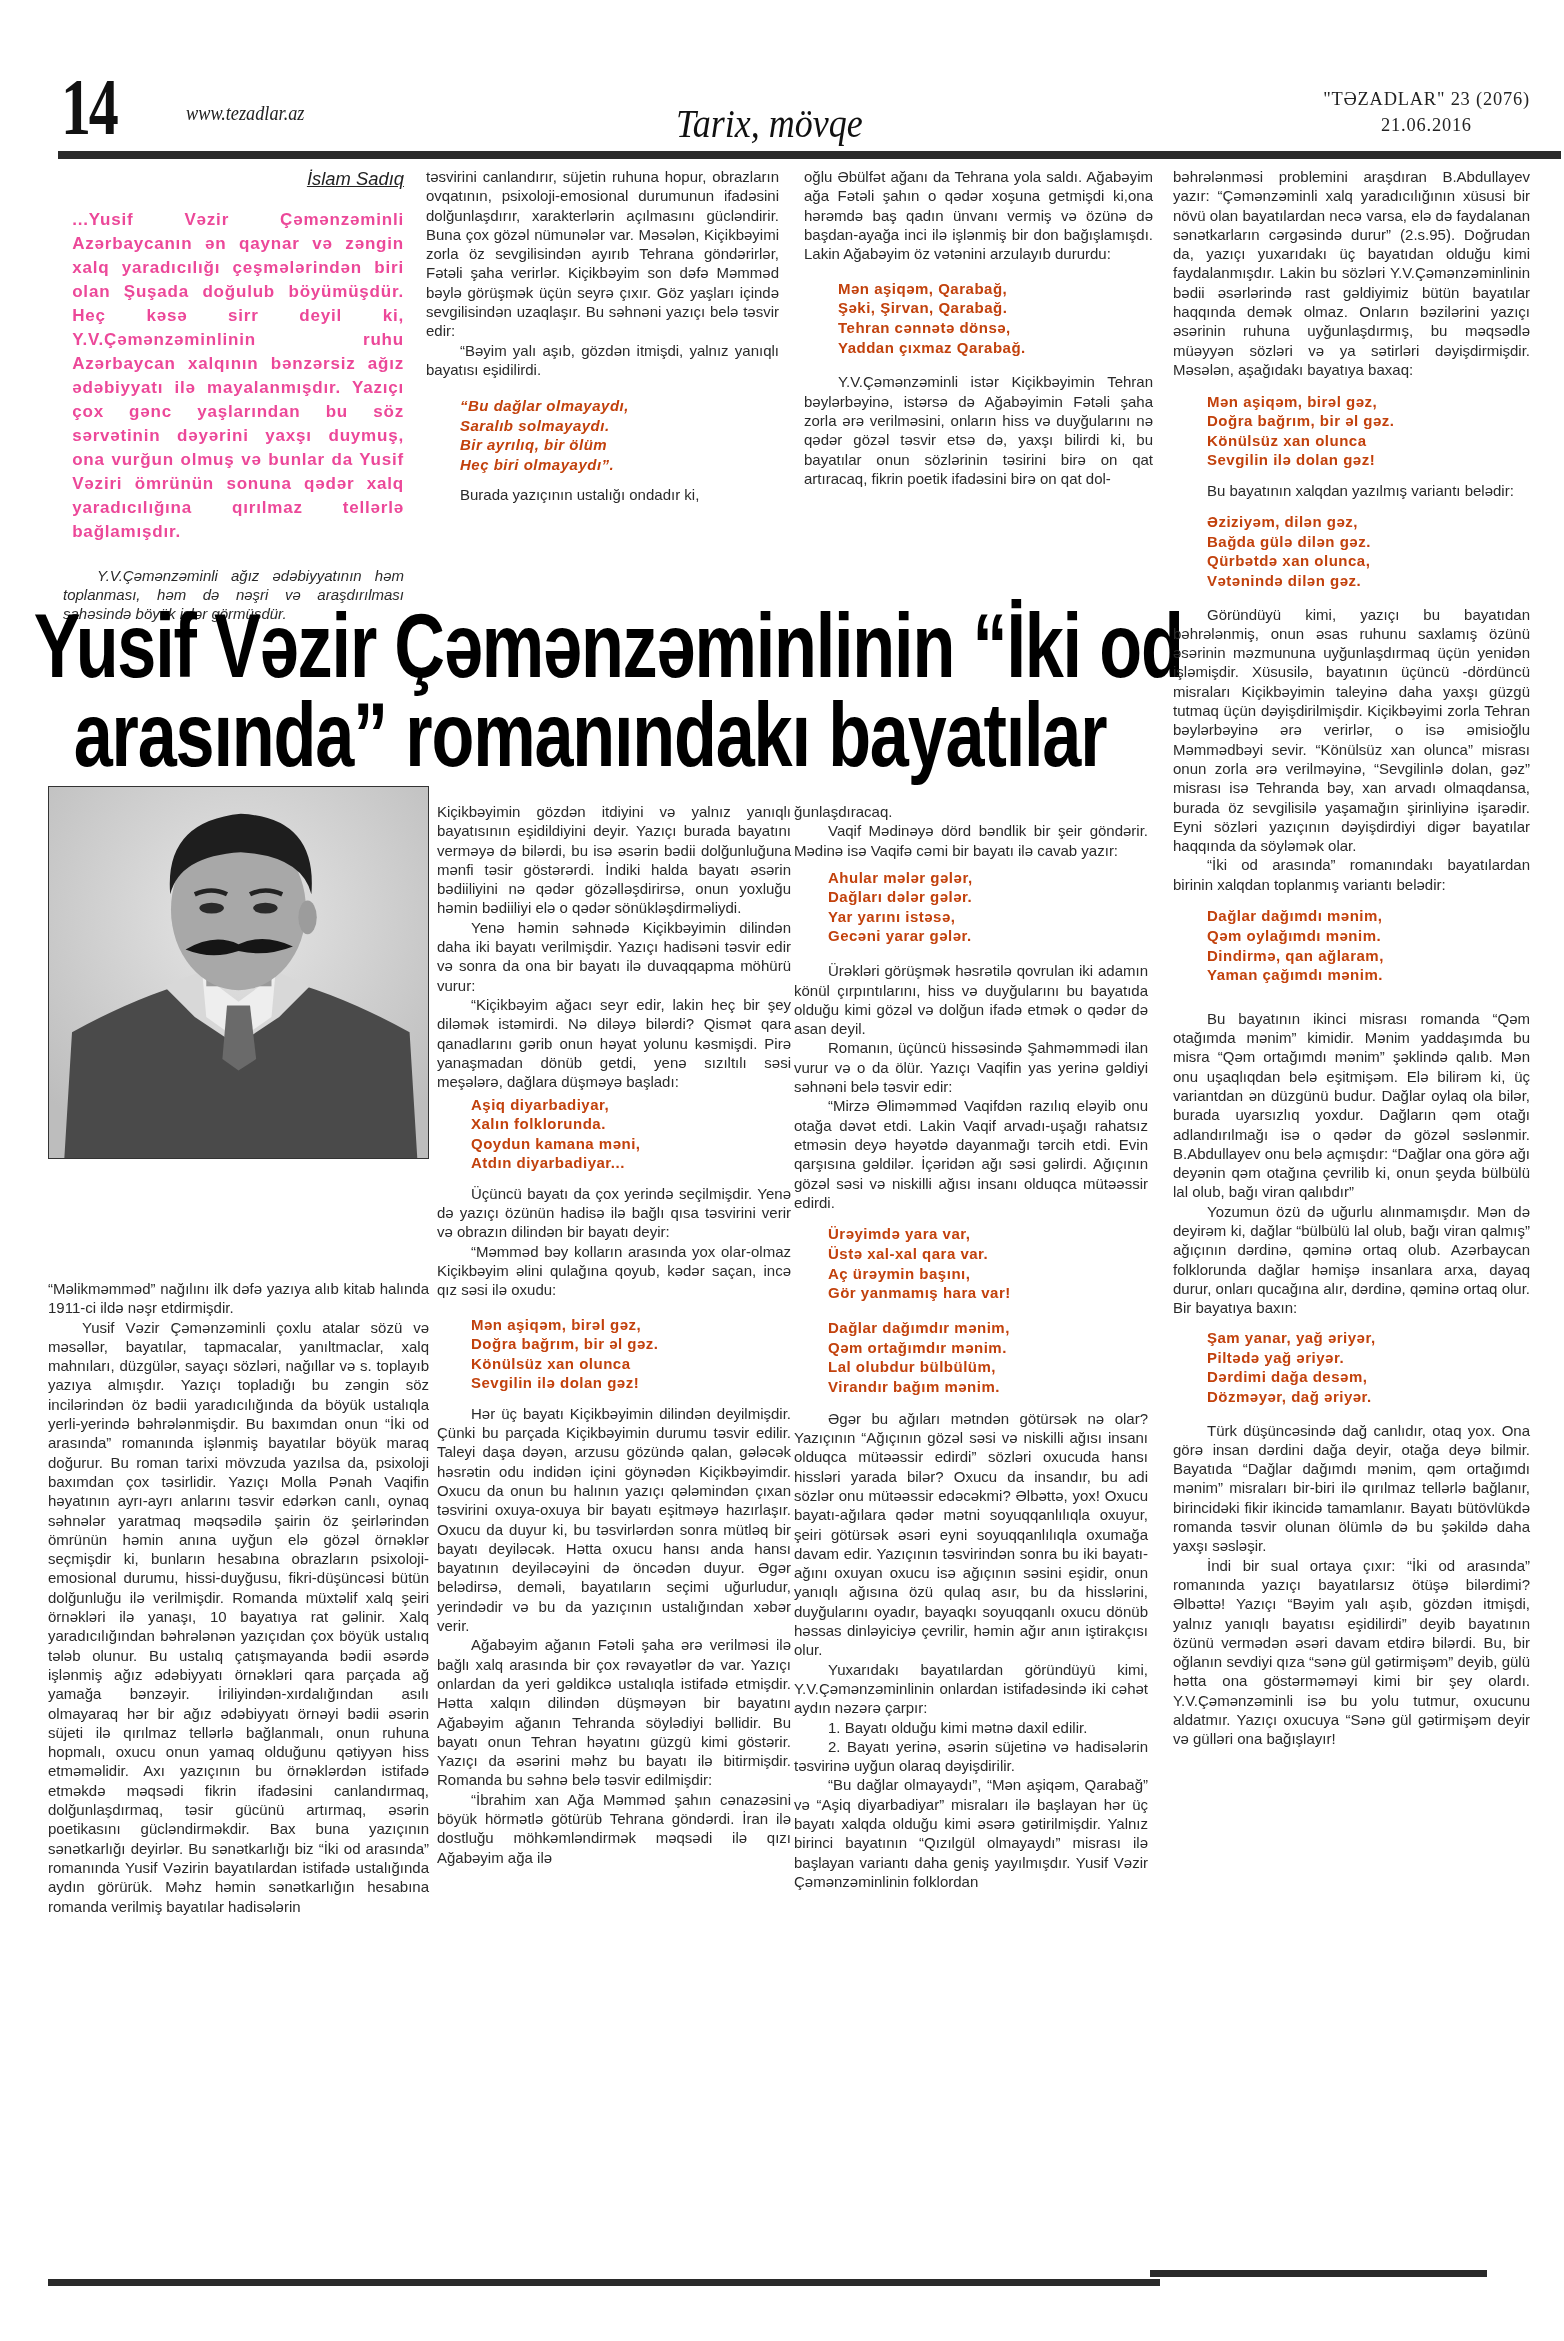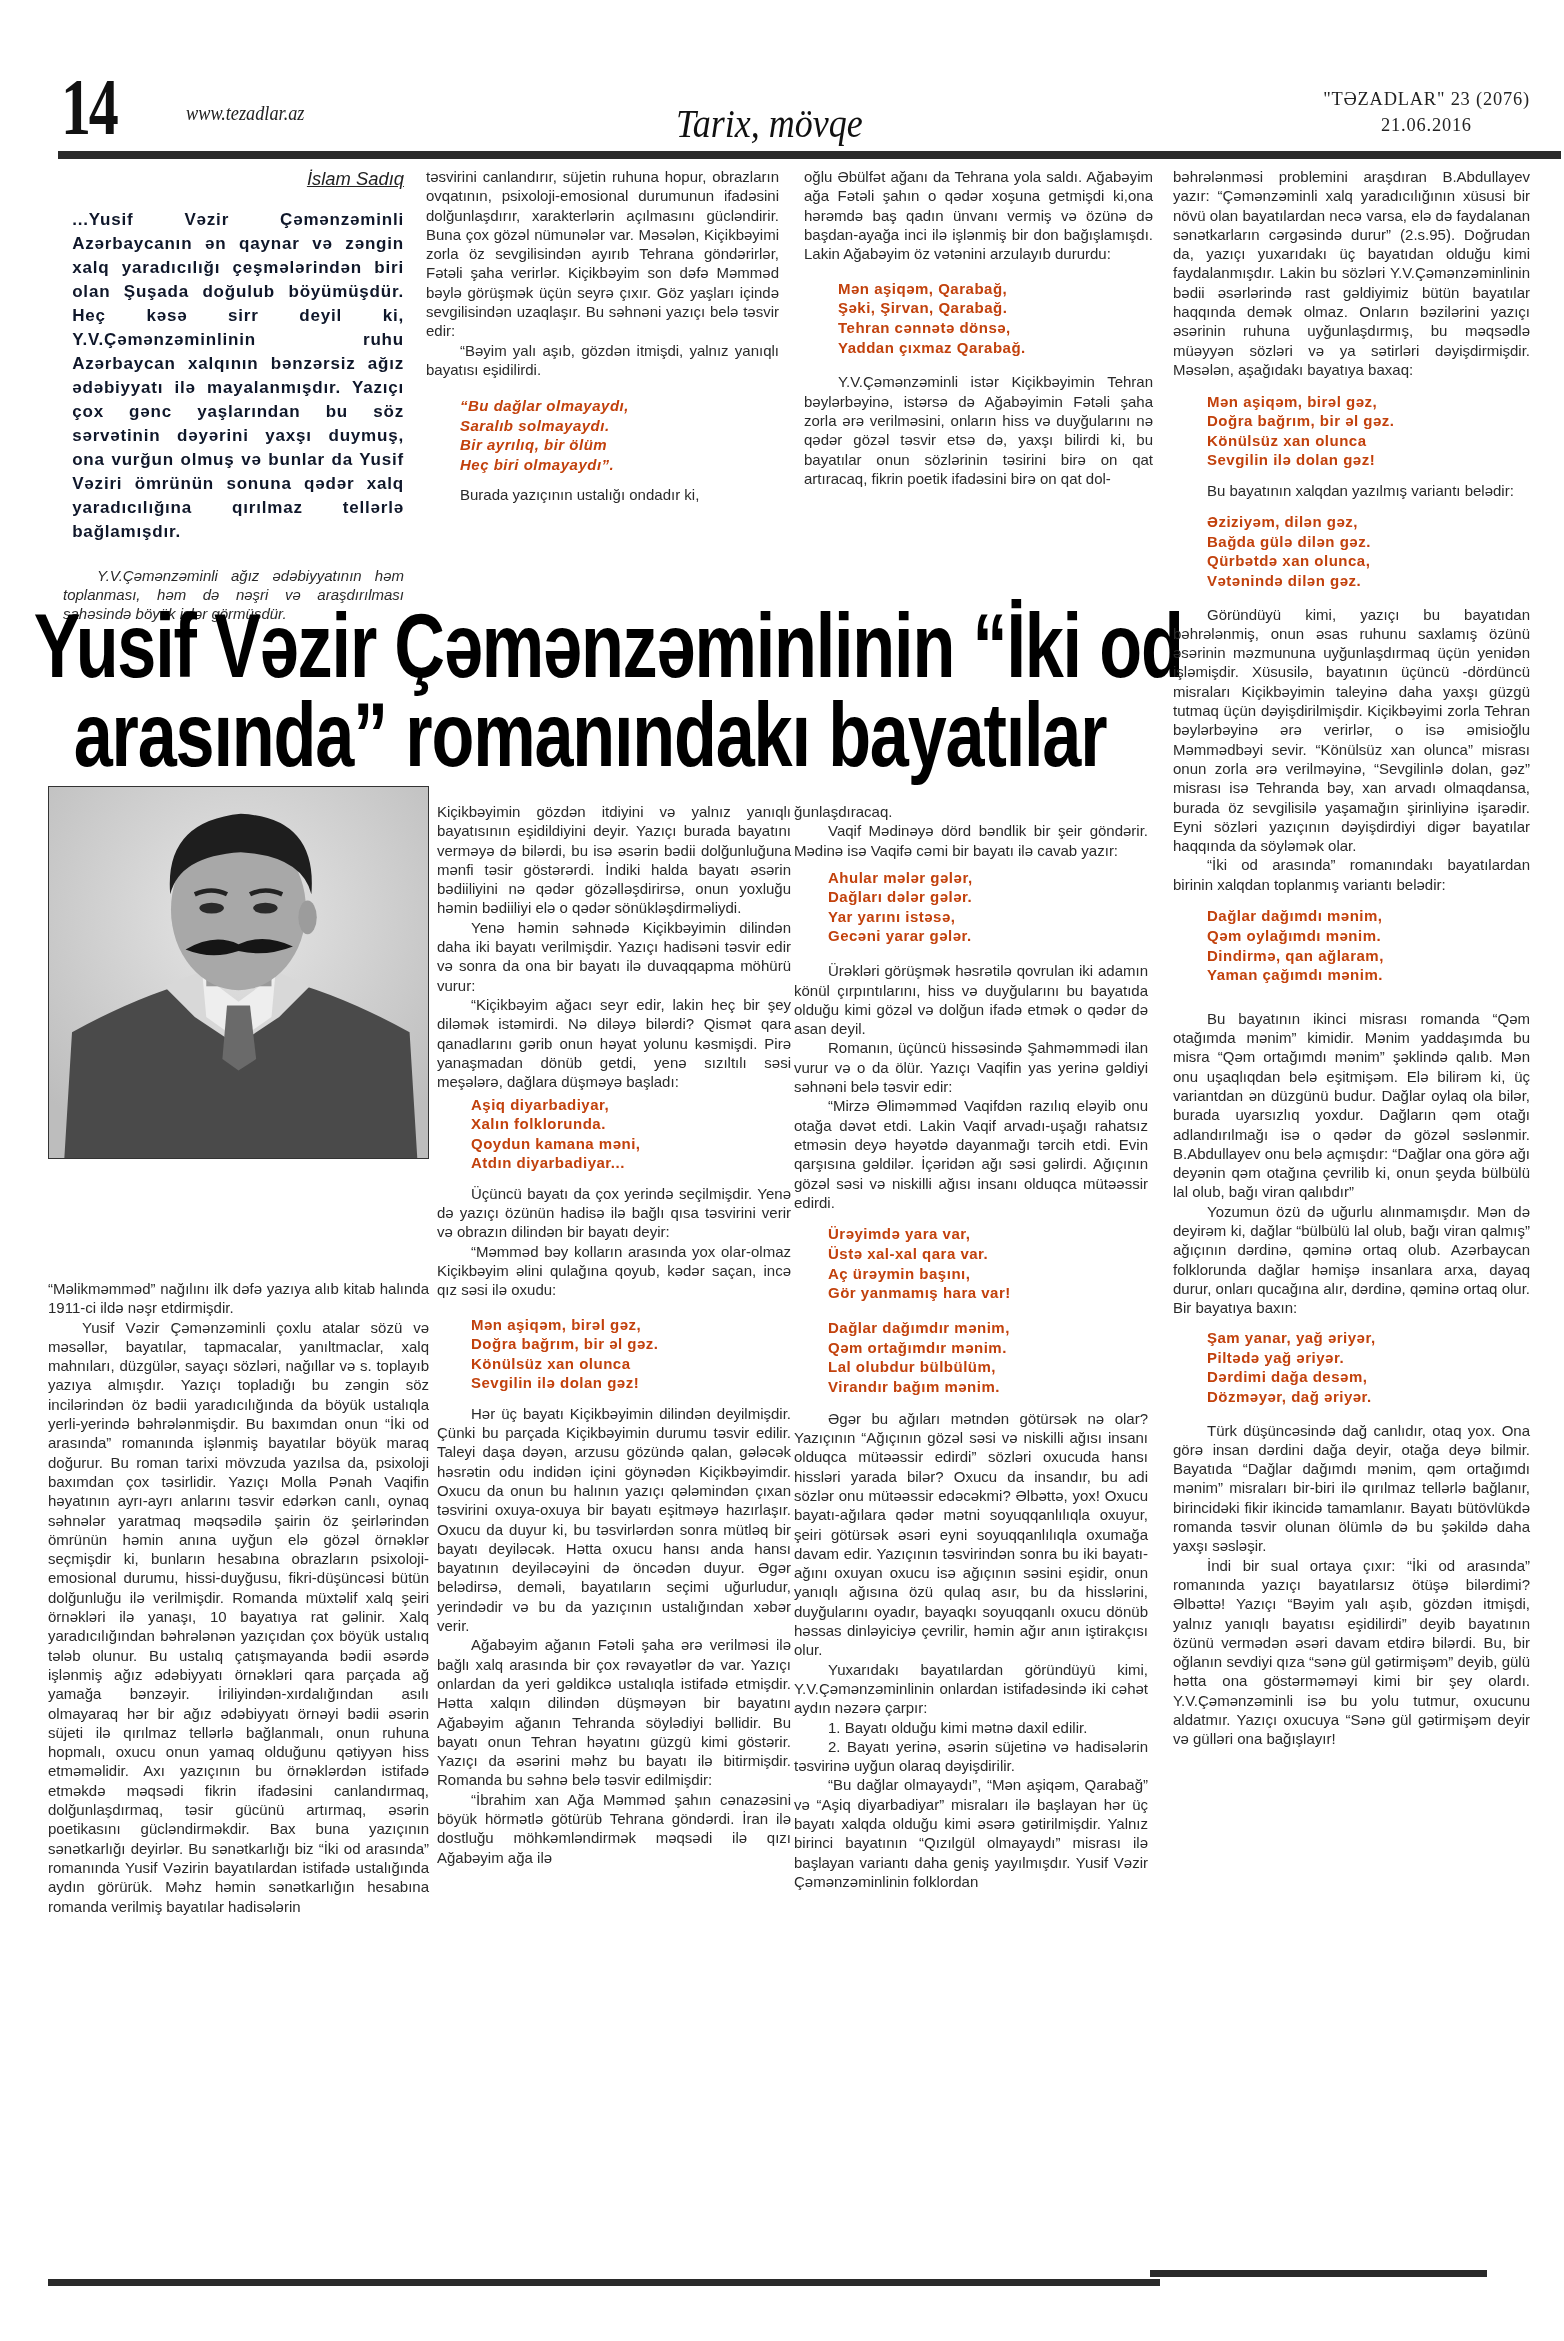--- a/index.html
+++ b/index.html
@@ -35,21 +35,21 @@
   }
   .rule-top {
     position: absolute; left: 58px; top: 151px; width: 1503px; height: 7.7px;
     background: #2a2a2a;
   }
 
   
   .col { position: absolute; font-size: 15px; line-height: 19.3px; color: #2a2a2a; text-align: justify; }
   .col p { margin: 0; text-indent: 34px; }
   .col p.noindent { text-indent: 0; }
-  .lead { font-weight: bold; font-size: 17px; line-height: 24px; letter-spacing: 0.8px; color: #0f172a; }
+  .lead { font-weight: bold; font-size: 17px; line-height: 24px; letter-spacing: 0.8px; color: #ec4899; }
   .lead p { text-indent: 0; }
   .byline { text-align: right; font-style: italic; text-decoration: underline; font-size: 18.4px; color: #222; margin-bottom: 20px; }
   .poem { font-weight: bold; color: #c2410c; margin: 10.7px 0 10.7px 34px; line-height: 19.6px; letter-spacing: 0.5px; text-align: left; font-size: 15px; }
   .poem div { white-space: nowrap; }
   .gap { height: 9.2px; }
 
   
   .headline {
     position: absolute; left: 46px; top: 606px; width: 1104px; text-align: center;
     font-family: "Liberation Sans", "DejaVu Sans", sans-serif; font-weight: bold;

